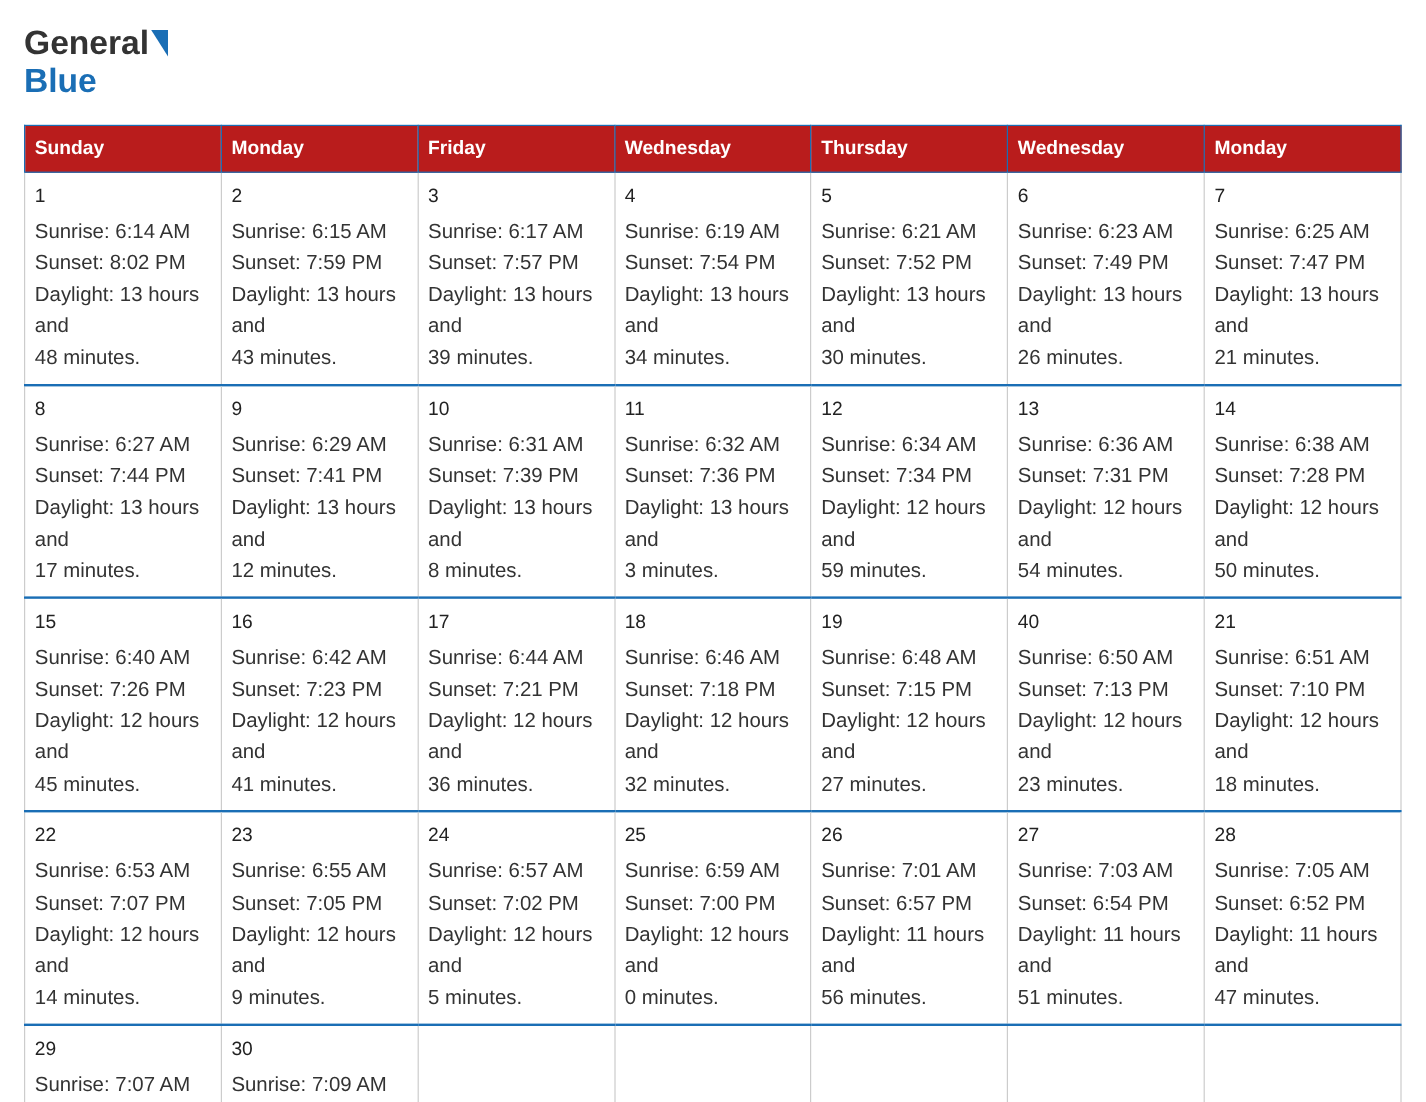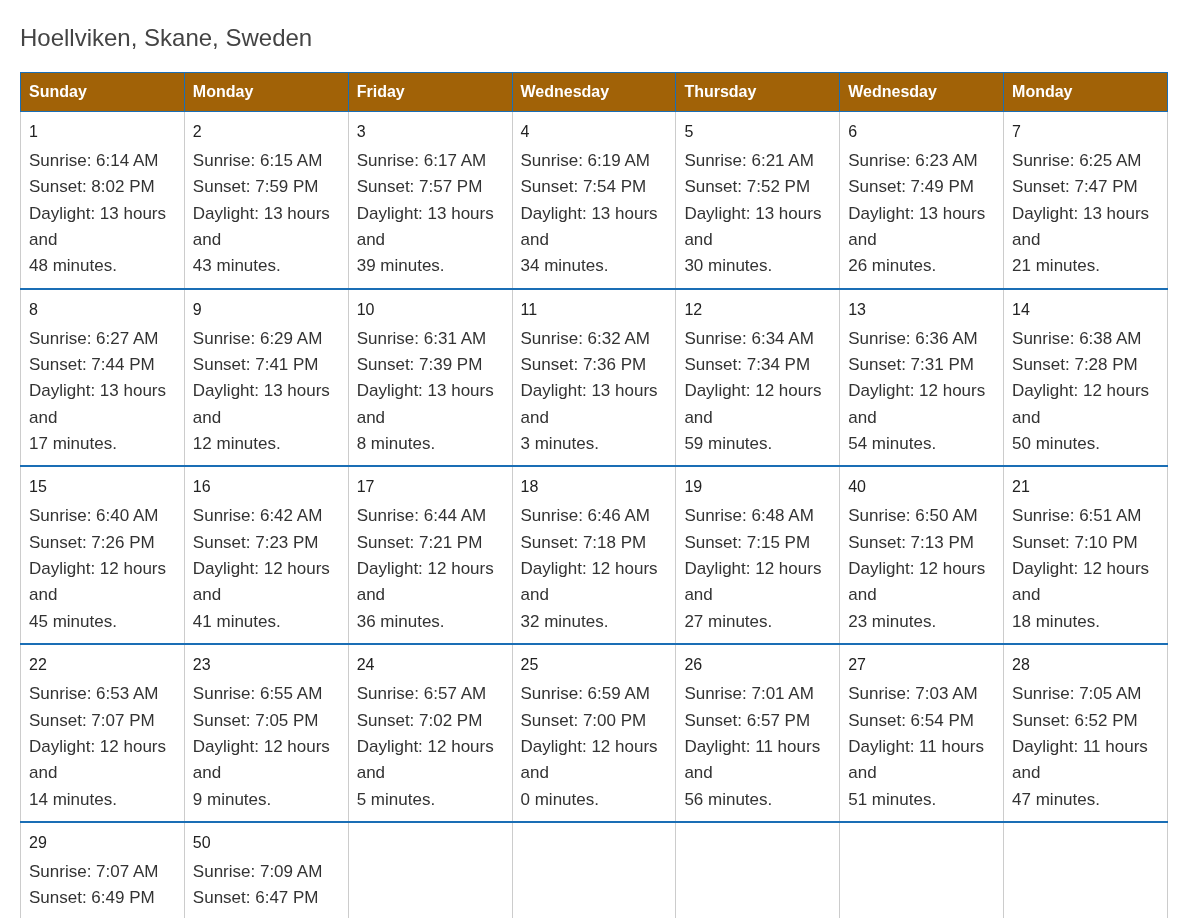--- a/index.html
+++ b/index.html
@@ -57,21 +57,21 @@
       font-size: 24px;
       color: #444;
       margin-top: 4px;
     }
     .calendar {
       width: 100%;
       border-collapse: collapse;
       border: 1px solid #aaa;
     }
     .calendar th {
-      background: #a16207;
+      background: #b91c1c;
       color: #fff;
       font-size: 16px;
       font-weight: bold;
       padding: 10px 8px;
       text-align: left;
       border: 1px solid #1a6eb5;
     }
     .calendar td {
       vertical-align: top;
       padding: 8px;
@@ -98,22 +98,28 @@
       background: #fff;
     }
     .row-divider td {
       border-top: 2px solid #1a6eb5;
     }
   </style>
 </head>
 <body>
 
 <div class="header">
+  <div class="logo">
+    <div class="logo-text">
+      <span class="logo-general">General</span>
+      <span class="logo-triangle"></span>
+    </div>
+    <div class="logo-blue">Blue</div>
+  </div>
   <div class="title-section">
-    <div class="location-title">Hoellviken, Skane, Sweden</div>
   </div>
 </div>
 
 <table class="calendar">
   <thead>
     <tr>
     <th>Sunday</th>
         <th>Monday</th>
         <th>Friday</th>
         <th>Wednesday</th>
@@ -242,21 +248,21 @@
           <span class="day-num">28</span>
           <div class="day-info">Sunrise: 7:05 AM<br>Sunset: 6:52 PM<br>Daylight: 11 hours and<br>47 minutes.</div>
         </td>
       </tr>
       <tr class="row-divider">
         <td>
           <span class="day-num">29</span>
           <div class="day-info">Sunrise: 7:07 AM<br>Sunset: 6:49 PM<br>Daylight: 11 hours and<br>42 minutes.</div>
         </td>
         <td>
-          <span class="day-num">50</span>
+          <span class="day-num">30</span>
           <div class="day-info">Sunrise: 7:09 AM<br>Sunset: 6:47 PM<br>Daylight: 11 hours and<br>37 minutes.</div>
         </td>
         <td class="empty-cell"></td>
         <td class="empty-cell"></td>
         <td class="empty-cell"></td>
         <td class="empty-cell"></td>
         <td class="empty-cell"></td>
       </tr>
     </tbody>
 </table>

